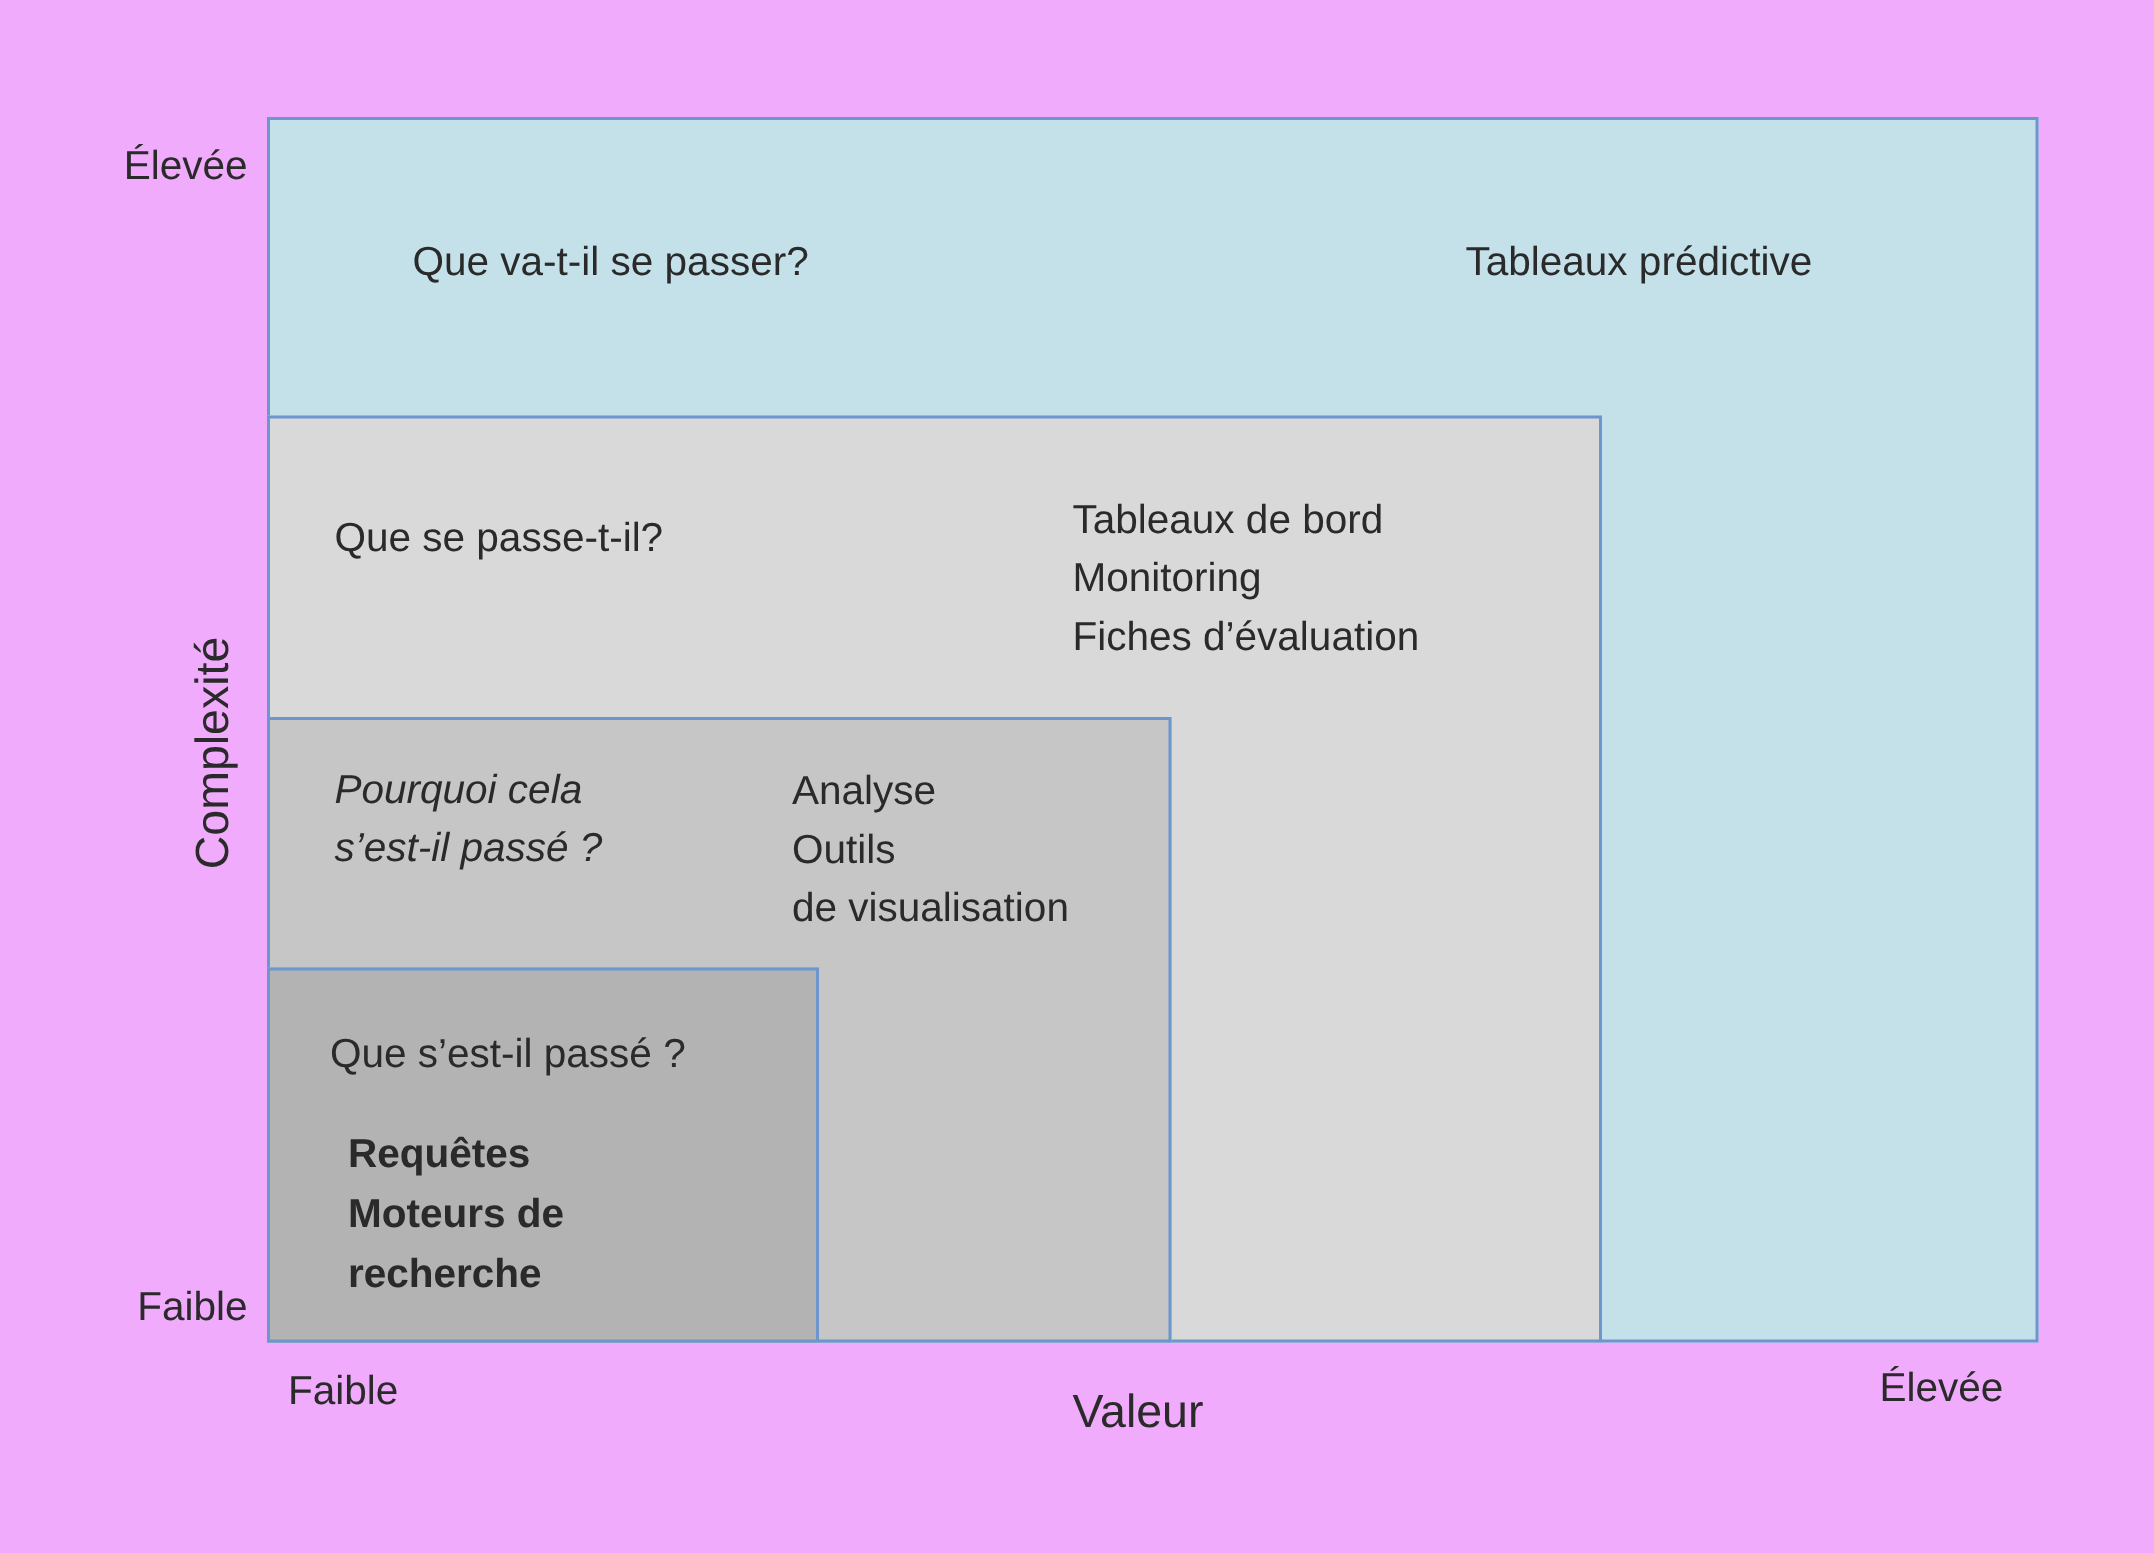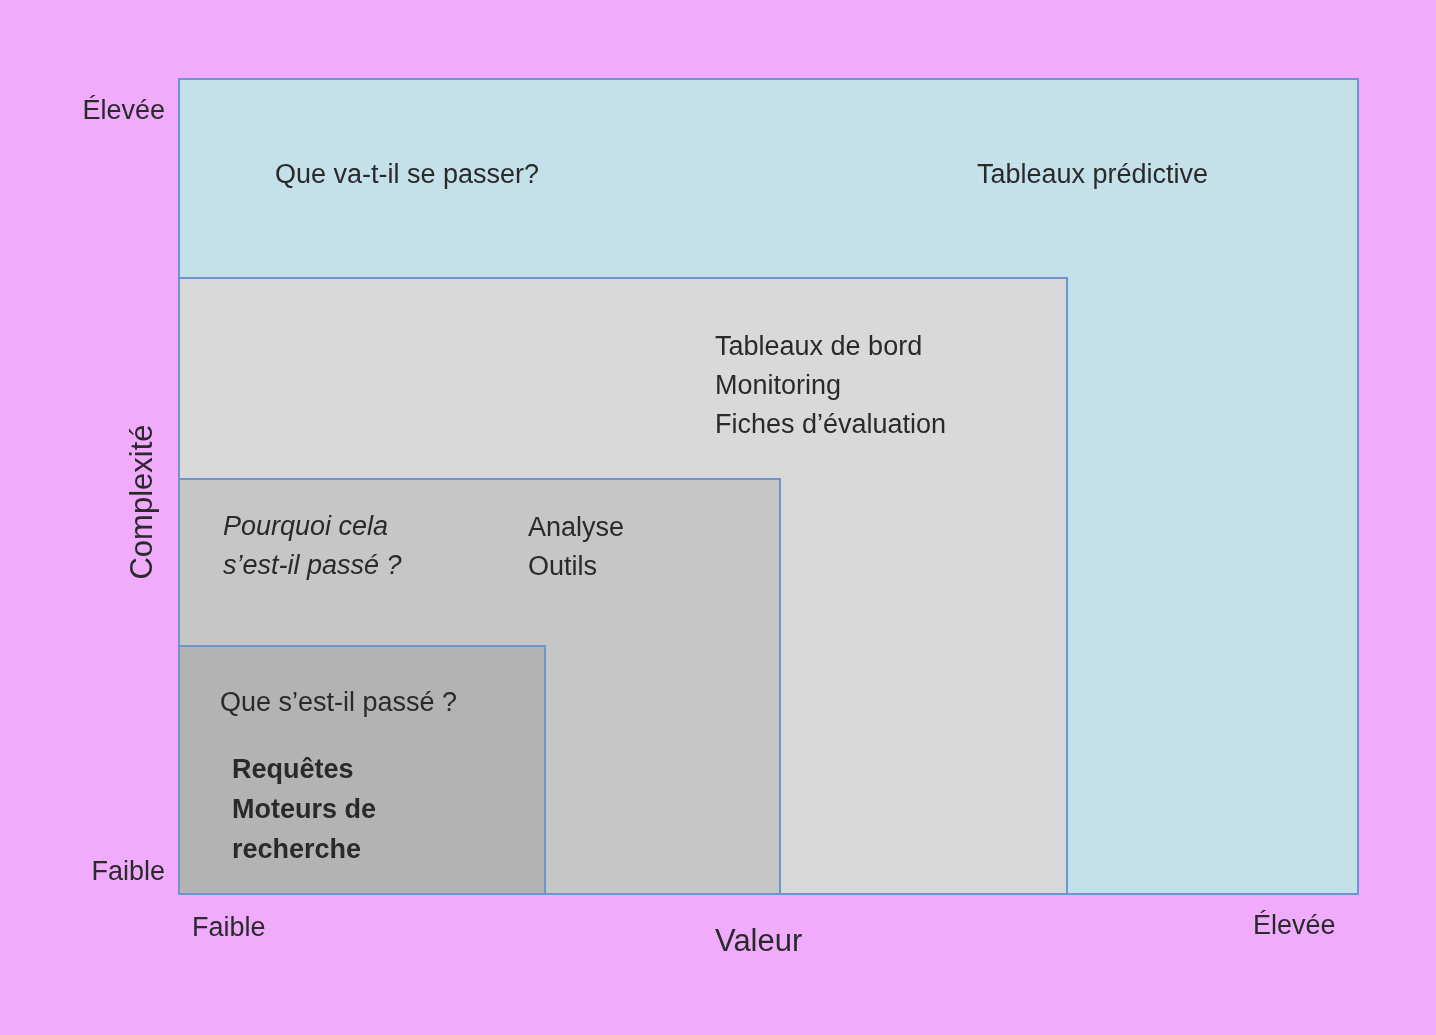--- a/index.html
+++ b/index.html
@@ -96,33 +96,37 @@
     <div class="level level3" style="background-color: rgb(198, 198, 198); border-color: rgb(109, 150, 207);"></div>
     <div class="level level4" style="background-color: rgb(179, 179, 179); border-color: rgb(109, 150, 207);"></div>
 
     <div class="txt q1">
       <span>Que va-t-il se passer?</span>
     </div>
     <div class="txt t1">
       <span>Tableaux prédictive</span>
     </div>
 
+    <div class="txt q2">
+      <span>Que se passe-t-il?</span>
+    </div>
     <div class="txt t2">
       <span>Tableaux de bord</span>
       <span>Monitoring</span>
       <span>Fiches d’évaluation</span>
     </div>
 
     <div class="txt q3">
       <span>Pourquoi cela</span>
       <span>s’est-il passé ?</span>
     </div>
     <div class="txt t3">
       <span>Analyse</span>
       <span>Outils</span>
+      <span>de visualisation</span>
     </div>
 
     <div class="txt q4">
       <span>Que s’est-il passé ?</span>
     </div>
     <div class="txt t4">
       <span>Requêtes</span>
       <span>Moteurs de</span>
       <span>recherche</span>
     </div>

